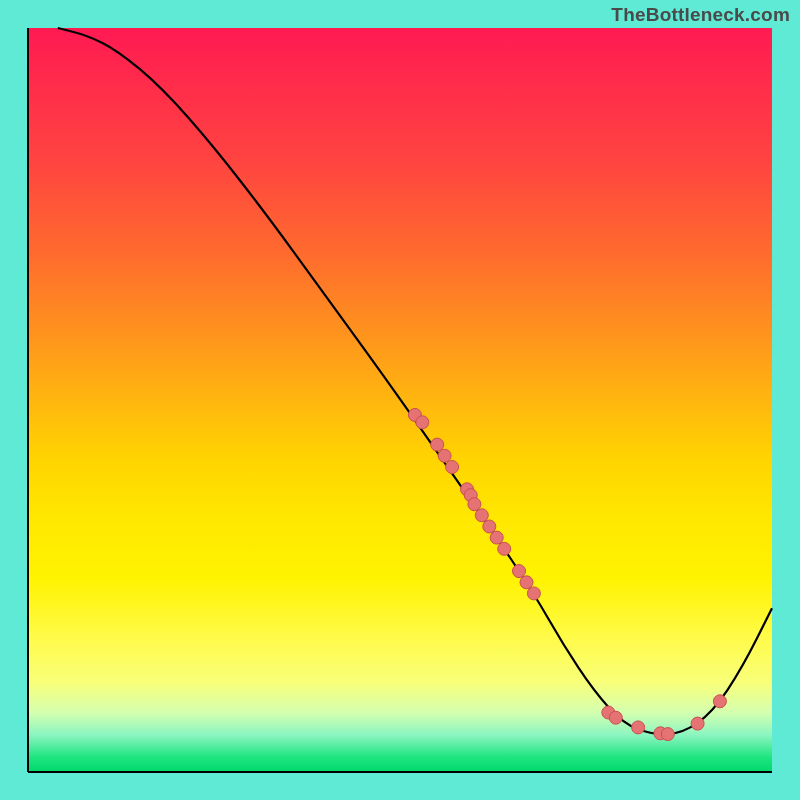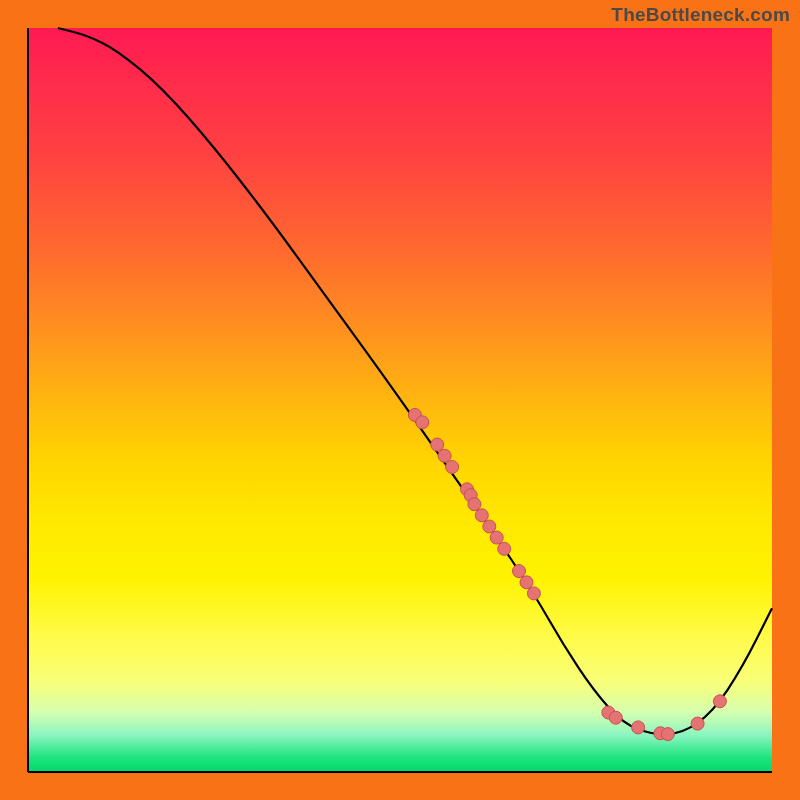--- a/index.html
+++ b/index.html
@@ -7,21 +7,21 @@
     padding: 0;
     width: 800px;
     height: 800px;
     background: #000;
     font-family: Arial, Helvetica, sans-serif;
   }
   .frame {
     position: relative;
     width: 800px;
     height: 800px;
-    background: #f97316;
+    background: #5eead4;
   }
   .watermark {
     position: absolute;
     top: 4px;
     right: 10px;
     color: #4a4a4a;
     font-size: 19px;
     font-weight: 600;
     letter-spacing: 0.2px;
   }

